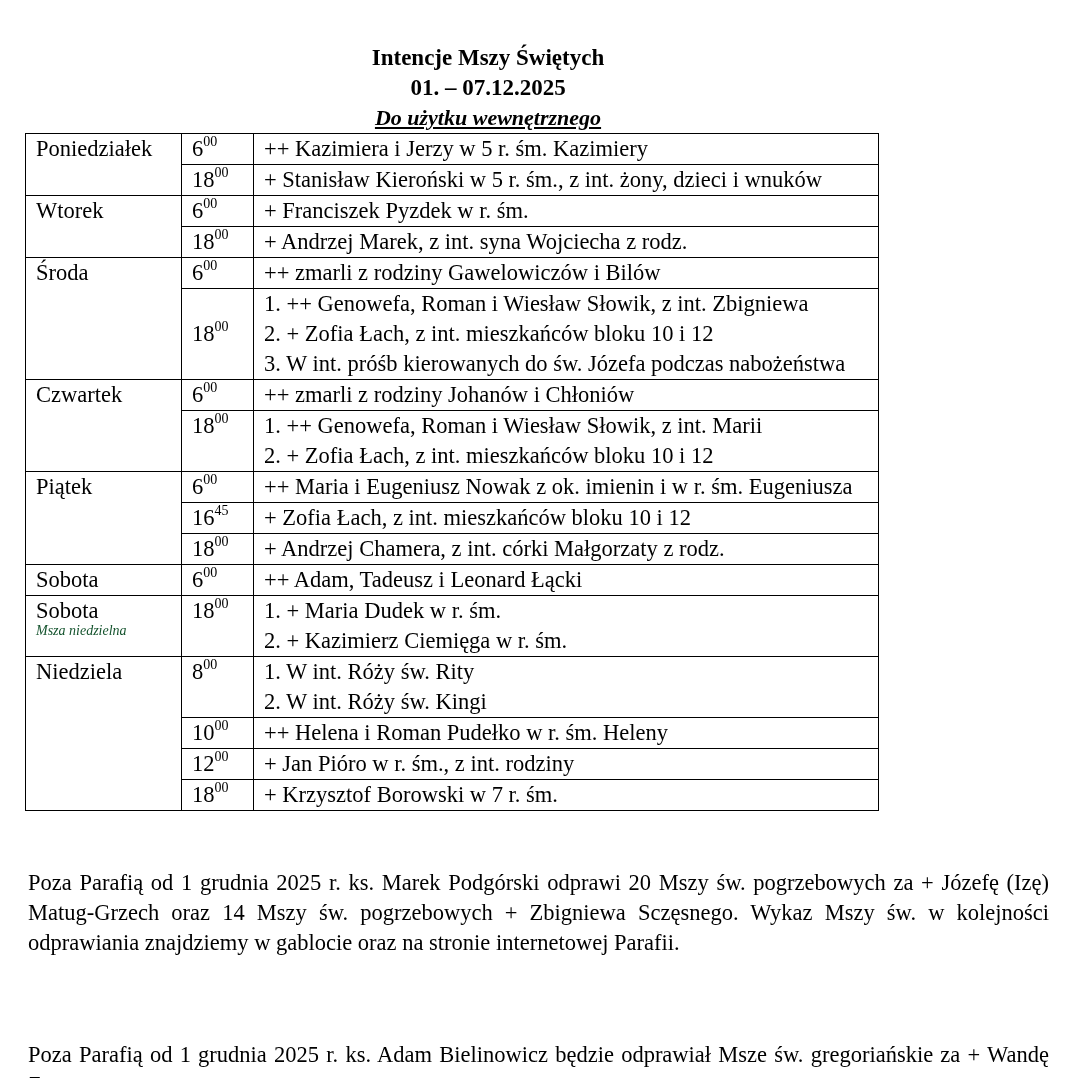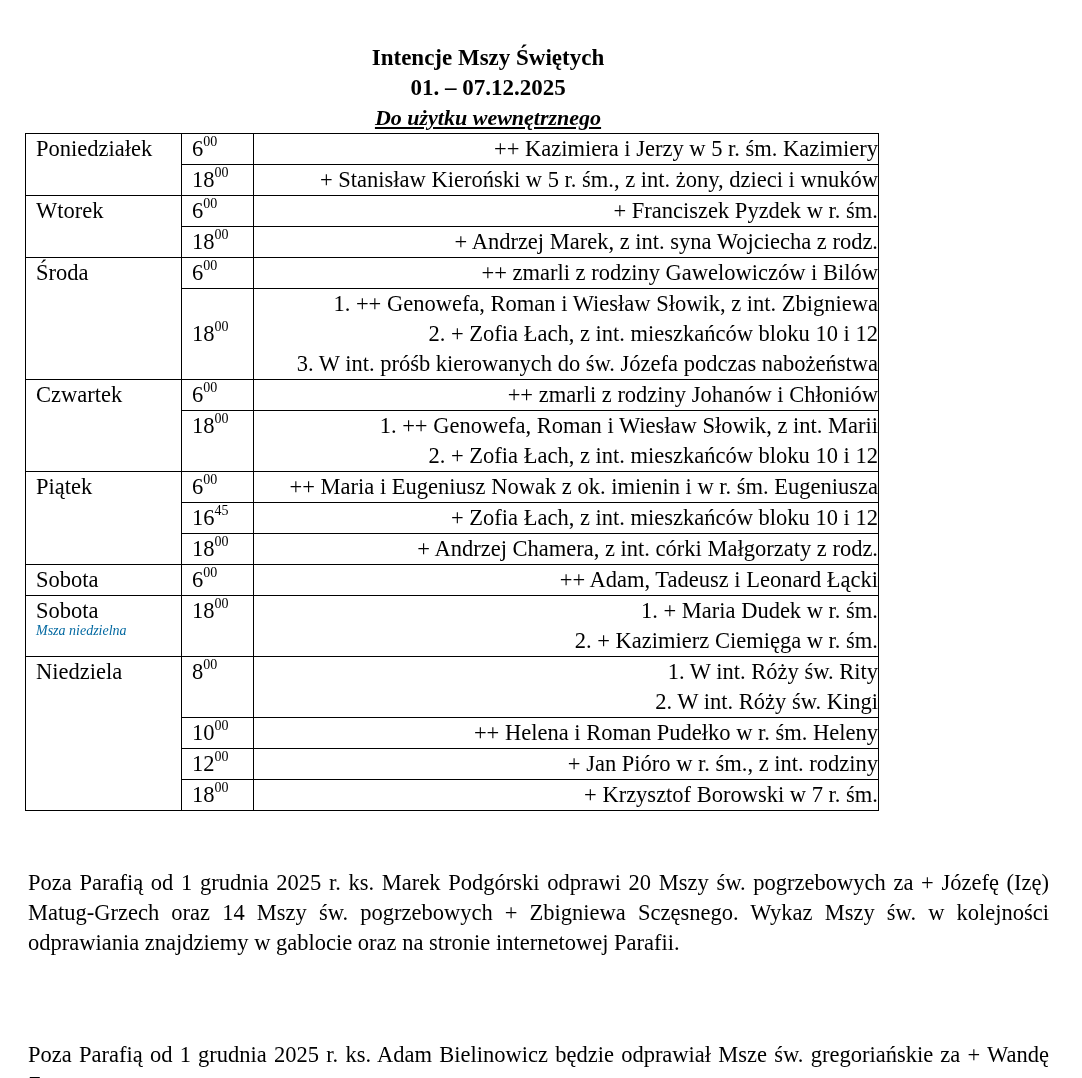--- a/index.html
+++ b/index.html
@@ -21,21 +21,21 @@
     border: 1.5px solid #000; padding: 0 0 0 10px; vertical-align: top;
     line-height: 30px;
   }
   col.c-day { width: 156px; }
   col.c-time { width: 72px; }
   td.day { vertical-align: middle; }
   td.day.top { vertical-align: top; }
   td.time { padding-left: 10px; }
   td.time.mid { vertical-align: middle; }
   sup { font-size: 14px; line-height: 0; position: relative; top: -2px; vertical-align: super; }
-  .line { display: block; height: 30px; white-space: nowrap; text-align: right; }
+  .line { display: block; height: 30px; white-space: nowrap; }
   .note { display: block; color: #ff0000; font-style: italic; font-size: 14px; line-height: 18px; margin-top: -4px; }
 
   .para {
     position: absolute; left: 28px; width: 1021px; font-size: 22.5px; line-height: 30px;
     text-align: justify; margin: 0;
   }
   .p1 { top: 868px; }
   .p2 { top: 1040px; }
 </style>
 </head>
@@ -127,21 +127,21 @@
         </td>
       </tr>
       <tr>
         <td class="day top" rowspan="1"><span>Sobota</span></td>
         <td class="time"><span>6</span><sup>00</sup></td>
         <td>
           <span class="line">++ Adam, Tadeusz i Leonard Łącki</span>
         </td>
       </tr>
       <tr>
-        <td class="day top" rowspan="1"><span>Sobota</span><span class="note" style="color: #0369a1;">Msza niedzielna</span></td>
+        <td class="day top" rowspan="1"><span>Sobota</span><span class="note" style="color: #14532d;">Msza niedzielna</span></td>
         <td class="time"><span>18</span><sup>00</sup></td>
         <td>
           <span class="line">1. + Maria Dudek w r. śm.</span>
           <span class="line">2. + Kazimierz Ciemięga w r. śm.</span>
         </td>
       </tr>
       <tr>
         <td class="day" rowspan="4"><span>Niedziela</span></td>
         <td class="time"><span>8</span><sup>00</sup></td>
         <td>

